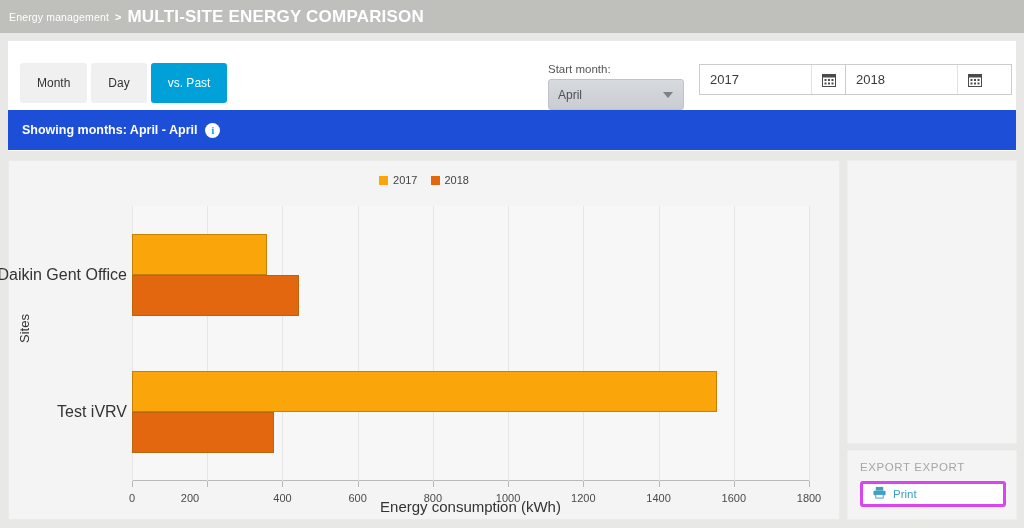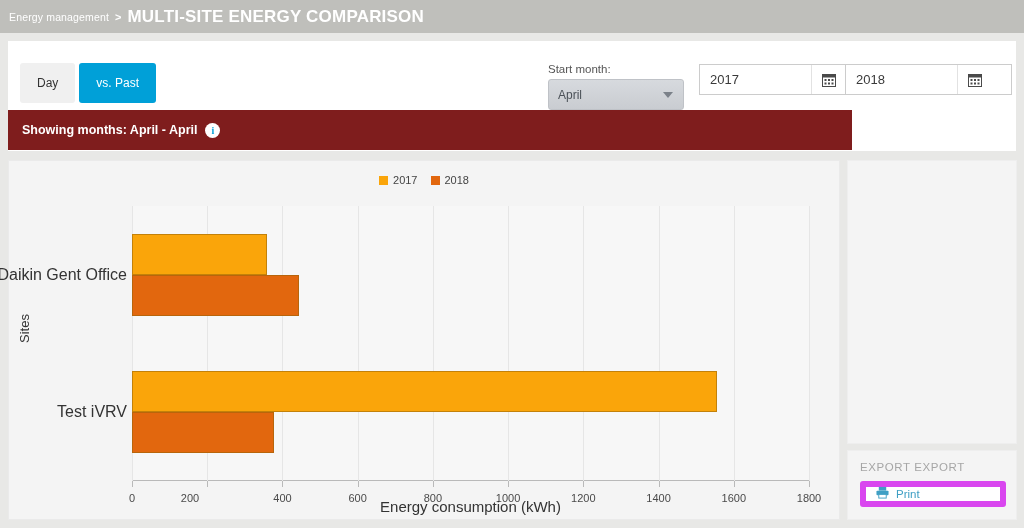--- a/index.html
+++ b/index.html
@@ -120,22 +120,22 @@
     display:flex;align-items:center;justify-content:center;
     cursor:pointer;
   }
   .cal-btn.second{ border-left:1px solid #e2e2e2; }
   .year-cell.first{ border-right:1px solid #cccccc; }
 
   
   #showing-banner{
     position:absolute;
     left:8px; top:110px;
-    width:844px; height:40px;
-    background:#7f1d1d;
+    width:1008px; height:40px;
+    background:#1d4ed8;
     display:flex; align-items:center;
     padding-left:14px;
     gap:8px;
   }
   #showing-banner-text{
     color:#ffffff; font-size:12.5px; font-weight:bold;
   }
   #info-icon{
     width:15px;height:15px;border-radius:50%;
     background:#ffffff;
@@ -241,21 +241,21 @@
   #export-title{
     font-size:11.5px;
     color:#a6a6a6;
     letter-spacing:.6px;
     margin-bottom:8px;
     display:block;
   }
   #print-button{
     width:146px;height:26px;
     background:#ffffff;
-    border:6px solid #d946ef;
+    border:3px solid #d946ef;
     border-radius:3px;
     display:flex;align-items:center;
     gap:7px;
     padding-left:10px;
     cursor:pointer;
     font-family:"Liberation Sans", sans-serif;
   }
   #print-button-label{
     font-size:11.5px; color:#3f9fc4;
   }
@@ -265,20 +265,21 @@
 
 <div id="breadcrumb-bar">
   <span class="crumb-link">Energy management</span>
   <span class="crumb-sep">&gt;</span>
   <span class="crumb-current">MULTI-SITE ENERGY COMPARISON</span>
 </div>
 
 <div id="content-card">
 
   <div id="tab-group">
+    <button class="tab-btn">Month</button>
     <button class="tab-btn">Day</button>
     <button class="tab-btn active">vs. Past</button>
   </div>
 
   <div id="start-month-group">
     <label id="start-month-label">Start month:</label>
     <div id="month-select">
       <span id="month-select-value">April</span>
       <span id="month-select-caret"></span>
     </div>

